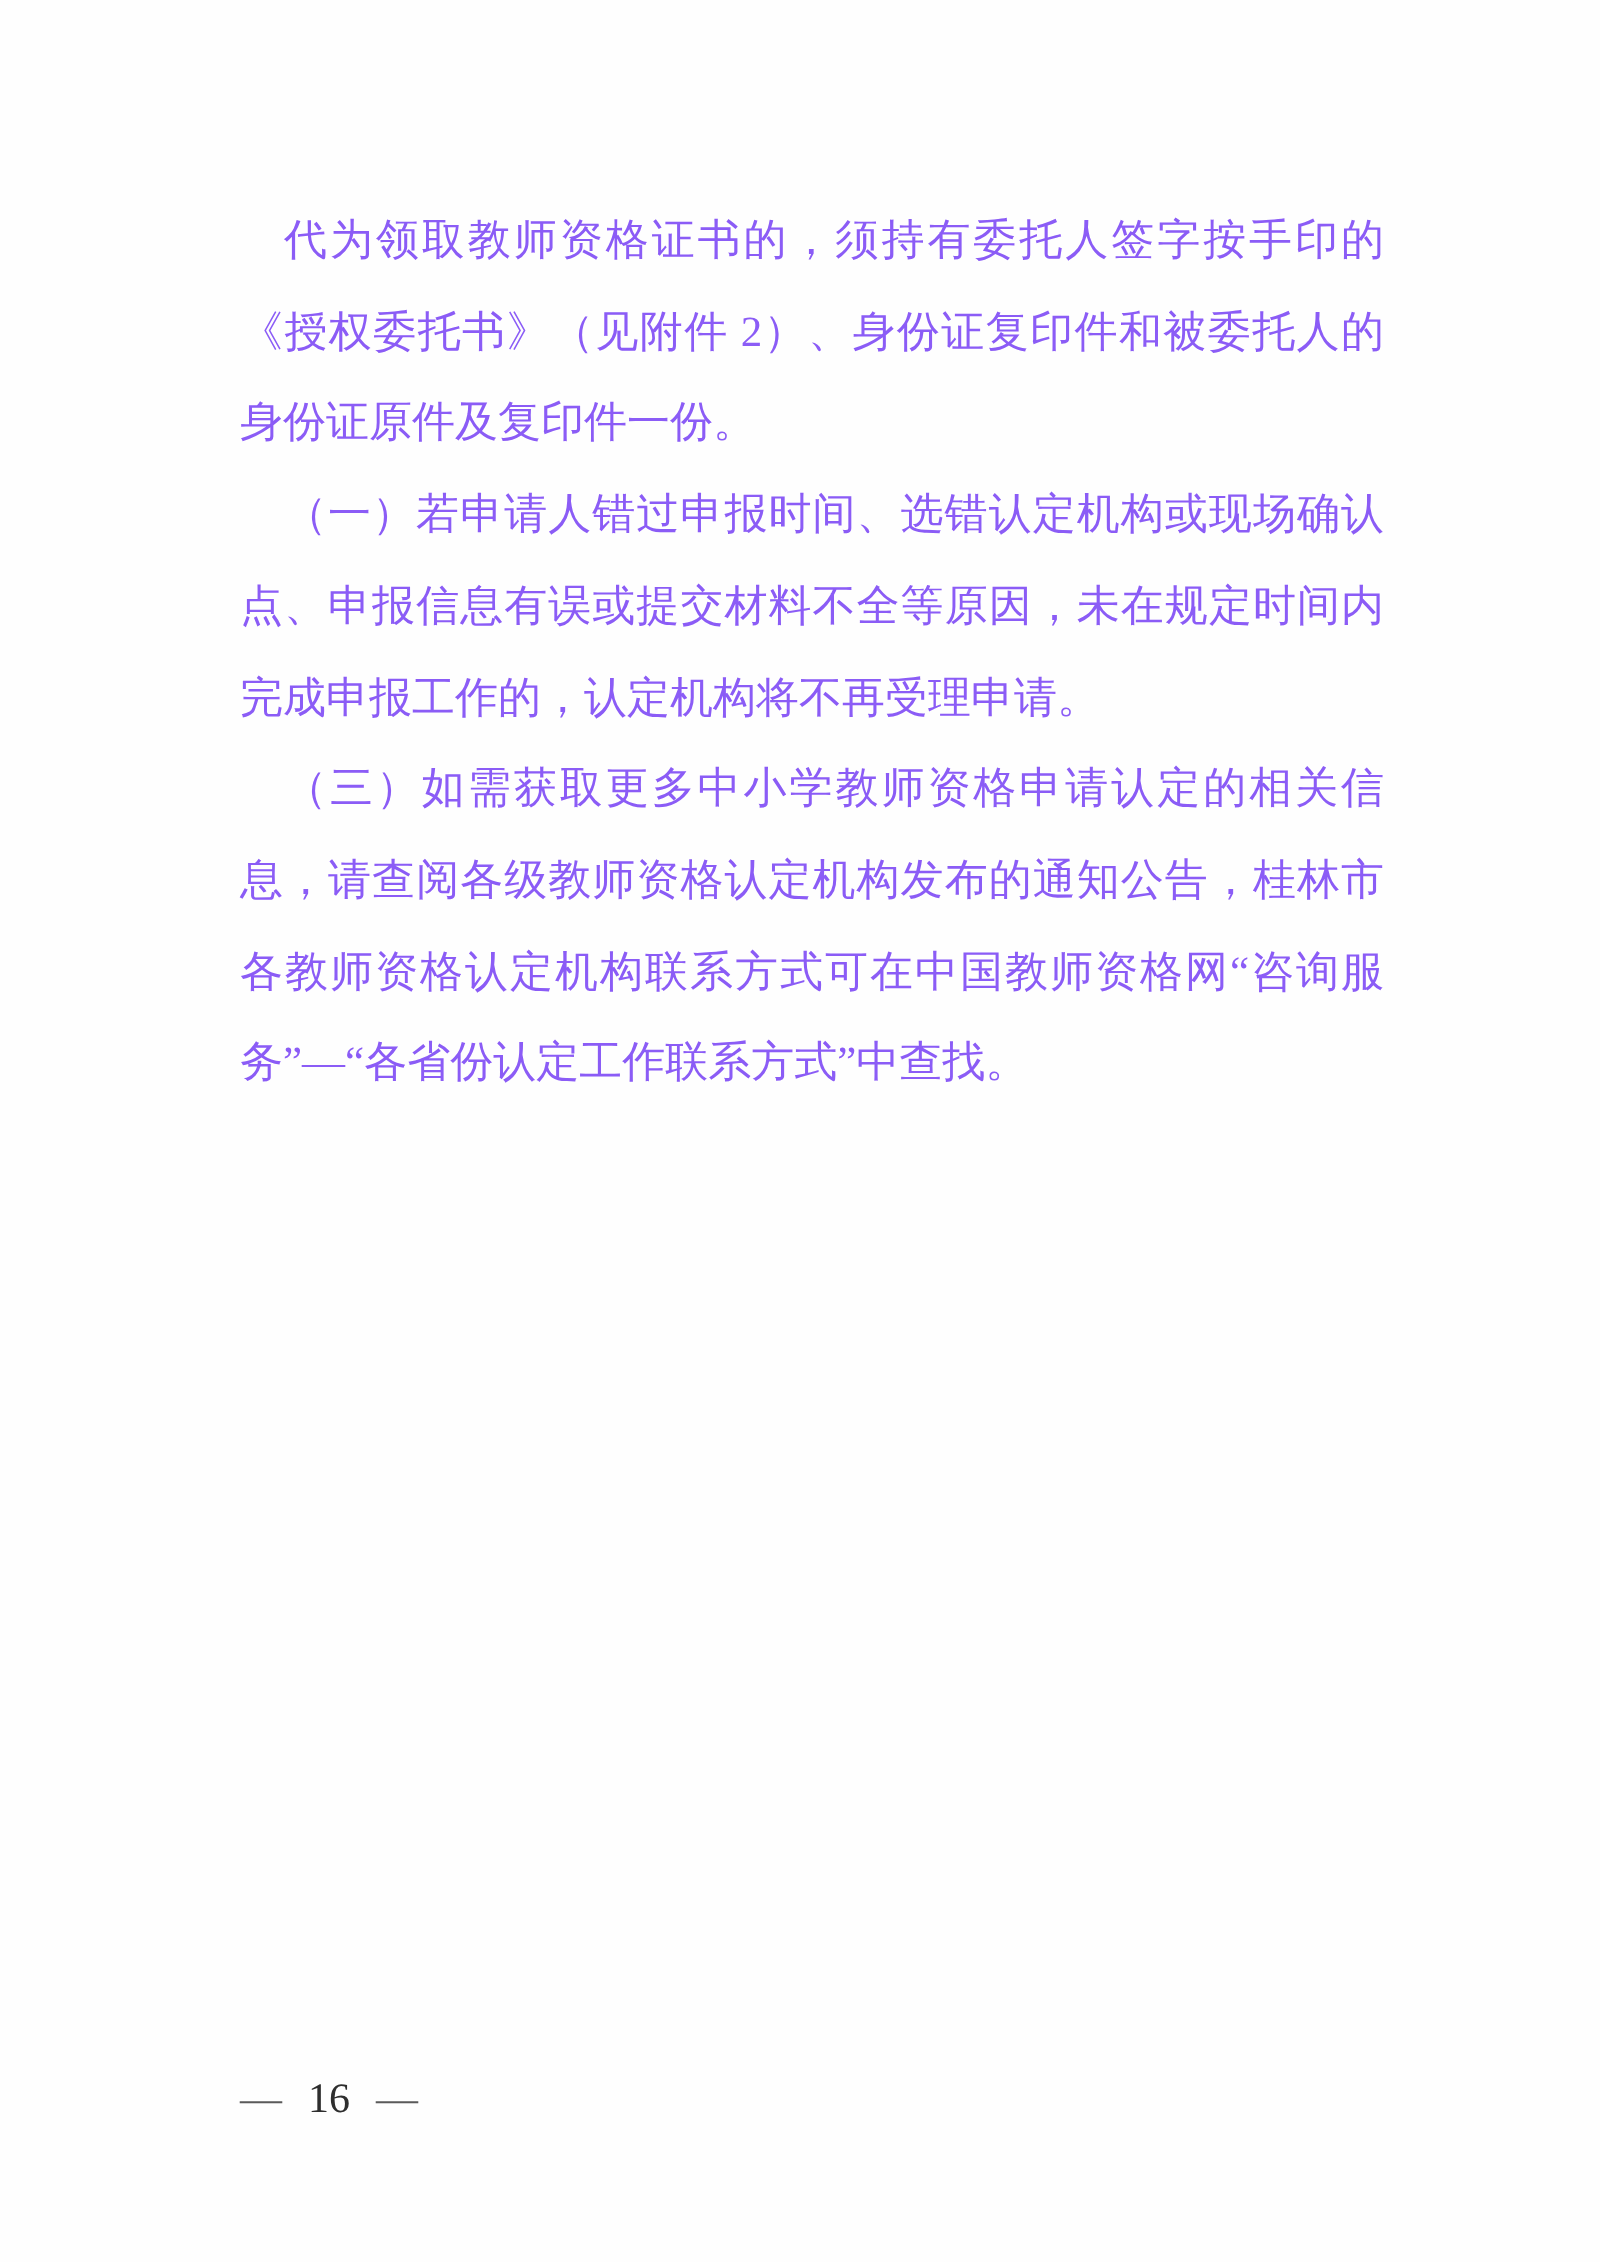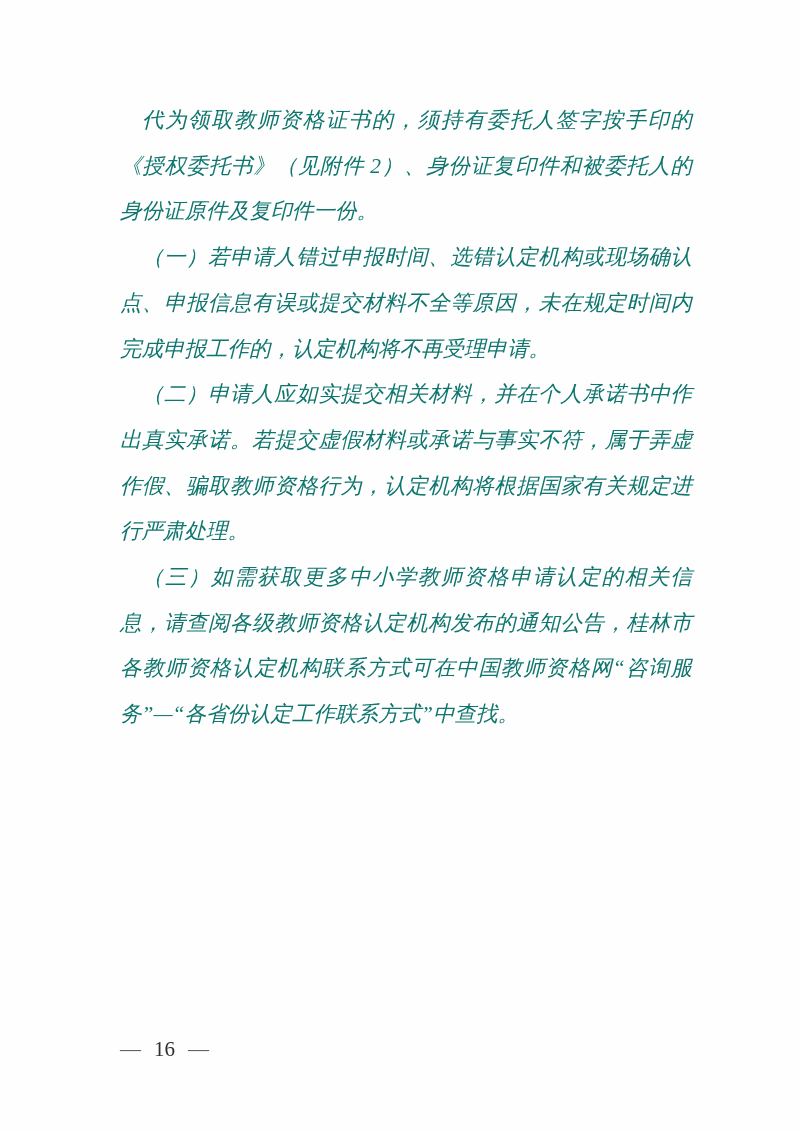--- a/index.html
+++ b/index.html
@@ -19,26 +19,25 @@
     position: absolute;
     left: 120px;
     top: 98px;
     width: 572px;
   }
   .para {
     margin: 0;
     padding: 0;
     font-size: 21.5px;
     line-height: 45.7px;
-    color: #0f766e;
+    color: #8b5cf6;
     text-align: justify;
     text-indent: 22px;
     letter-spacing: 0;
     font-weight: 400;
-    font-style: italic;
   }
   .heading {
     font-weight: 400; 
   }
   .footer {
     position: absolute;
     left: 120px;
     top: 1036px;
     display: flex;
     align-items: center;
@@ -56,21 +55,20 @@
   }
 </style>
 </head>
 <body>
 
 <div class="page">
 
   <div class="content">
     <p class="para">代为领取教师资格证书的，须持有委托人签字按手印的《授权委托书》（见附件 2）、身份证复印件和被委托人的身份证原件及复印件一份。</p>
     <p class="para">（一）若申请人错过申报时间、选错认定机构或现场确认点、申报信息有误或提交材料不全等原因，未在规定时间内完成申报工作的，认定机构将不再受理申请。</p>
-    <p class="para">（二）申请人应如实提交相关材料，并在个人承诺书中作出真实承诺。若提交虚假材料或承诺与事实不符，属于弄虚作假、骗取教师资格行为，认定机构将根据国家有关规定进行严肃处理。</p>
     <p class="para">（三）如需获取更多中小学教师资格申请认定的相关信息，请查阅各级教师资格认定机构发布的通知公告，桂林市各教师资格认定机构联系方式可在中国教师资格网“咨询服务”—“各省份认定工作联系方式”中查找。</p>
   </div>
 
   <div class="footer">
     <span class="dash">—</span>
     <span class="num">16</span>
     <span class="dash">—</span>
   </div>
 
 </div>

